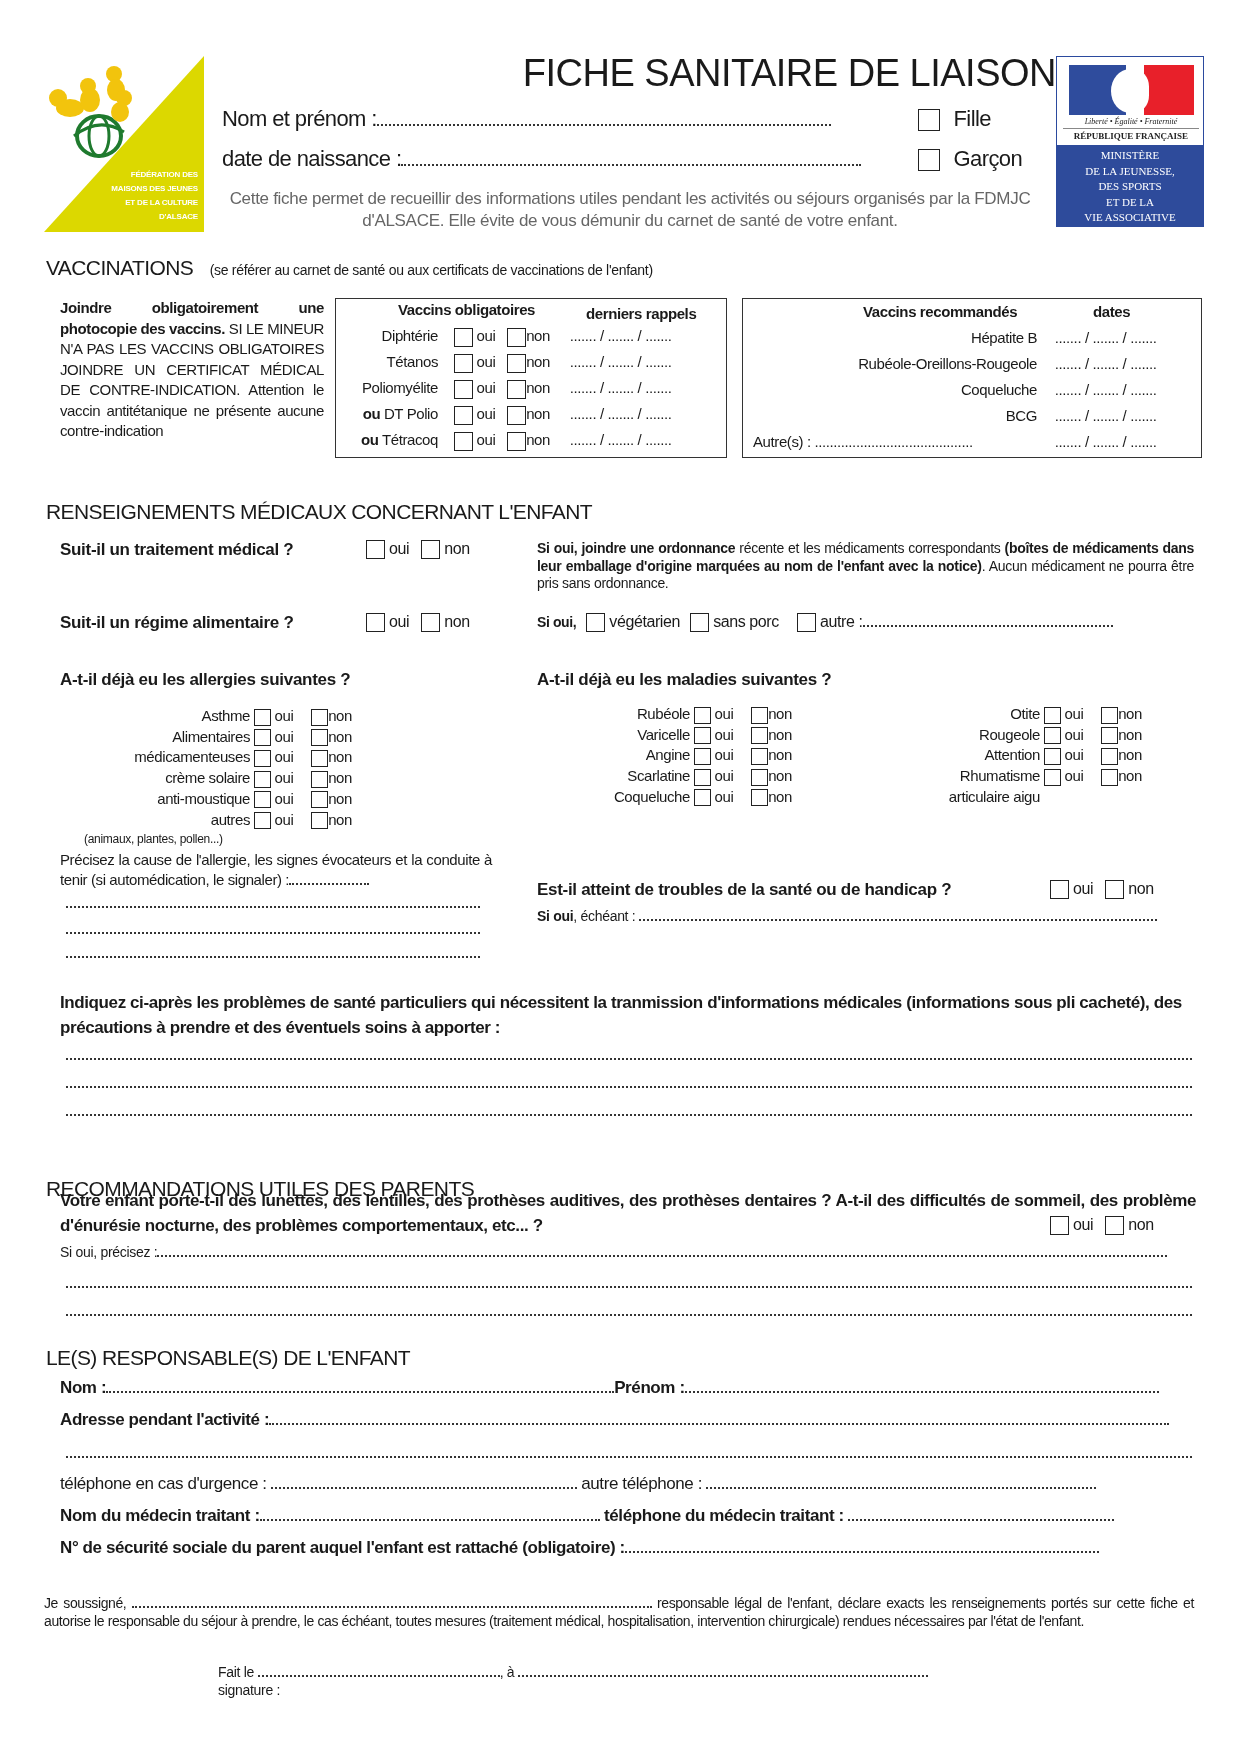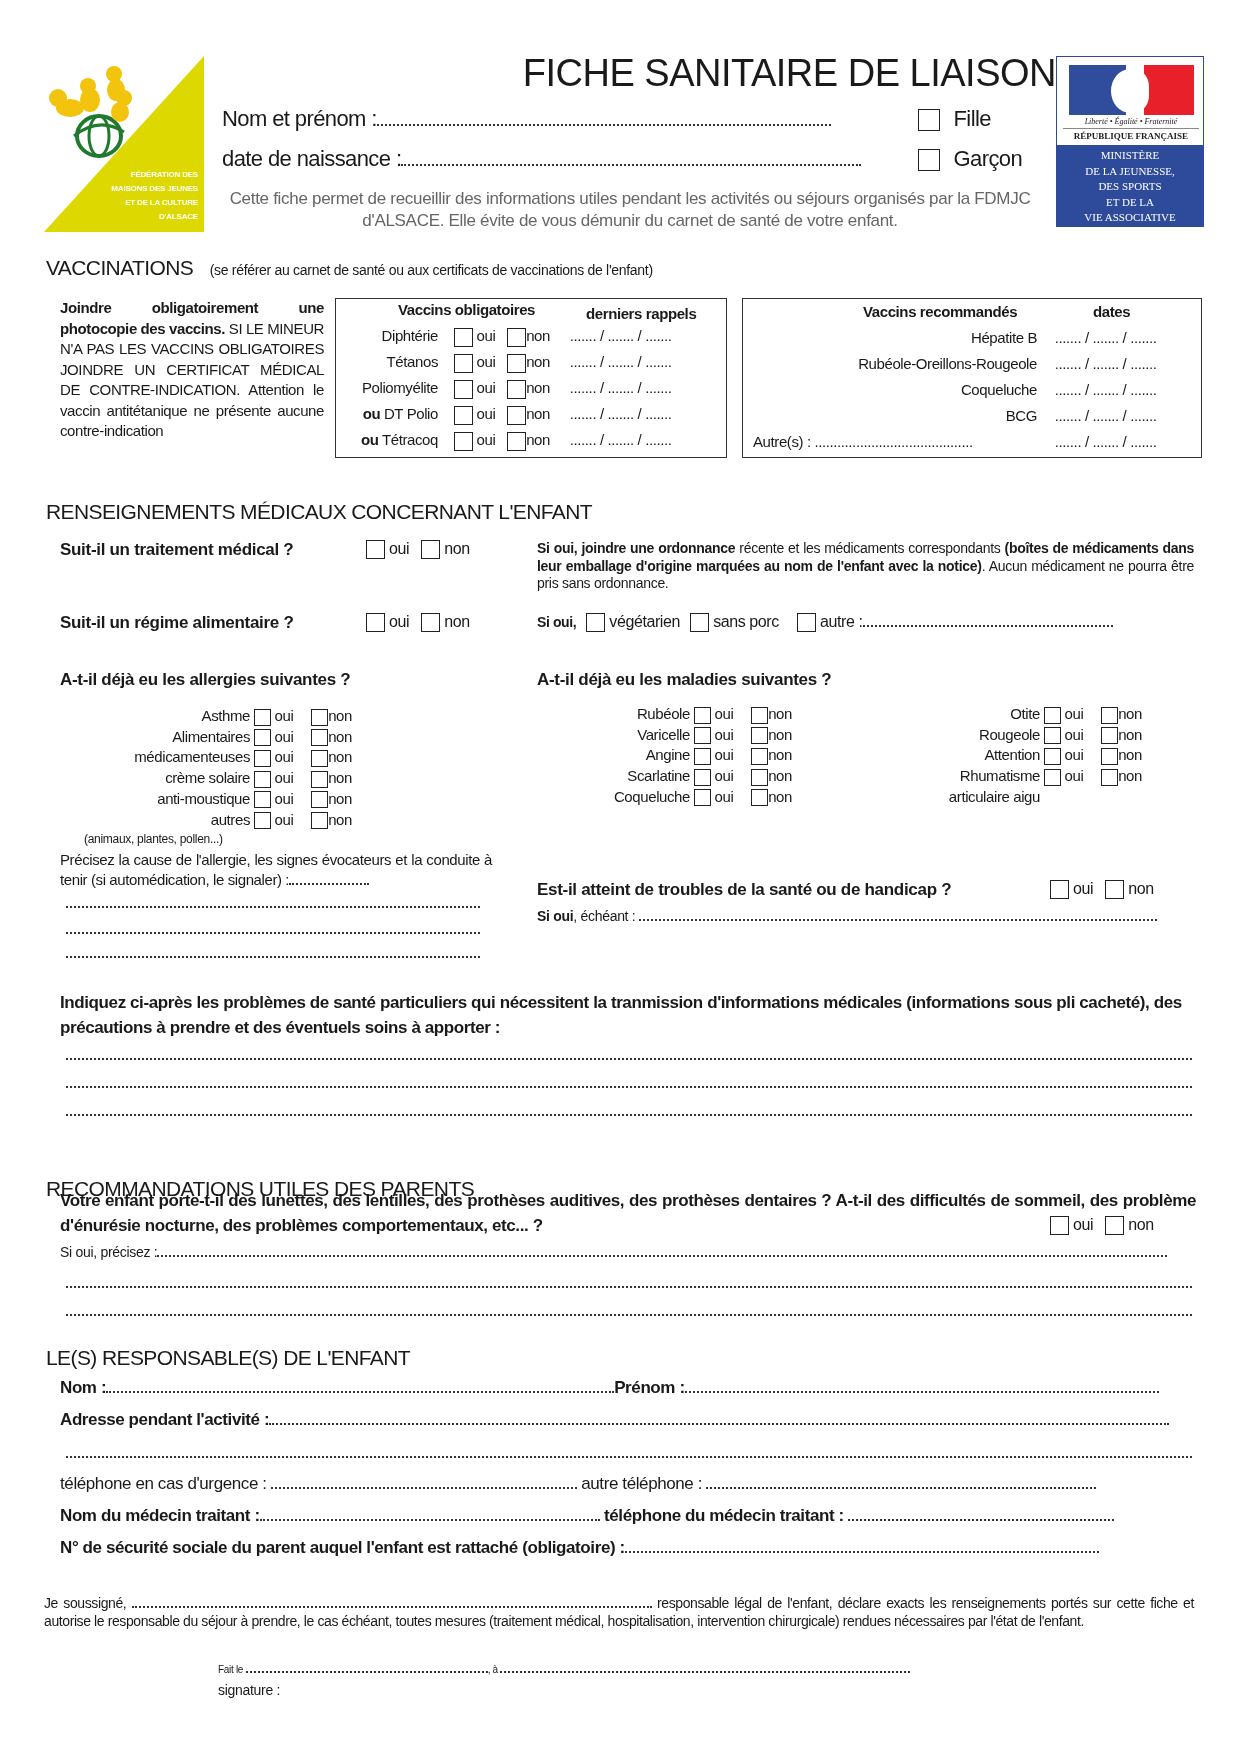--- a/index.html
+++ b/index.html
@@ -264,17 +264,17 @@
 <div class="abs" style="left:60px;top:1506px;font-size:17px;font-weight:bold;letter-spacing:-0.4px;">
   <span>Nom du médecin traitant :</span><span class="dots" style="width:340px;"></span> <span>téléphone du médecin traitant :</span> <span class="dots" style="width:266px;"></span>
 </div>
 <div class="abs" style="left:60px;top:1538px;font-size:17px;font-weight:bold;letter-spacing:-0.4px;">
   <span>N° de sécurité sociale du parent auquel l'enfant est rattaché (obligatoire) :</span><span class="dots" style="width:474px;"></span>
 </div>
 
 <div class="abs" style="left:44px;top:1594px;width:1150px;font-size:14px;line-height:18px;letter-spacing:-0.4px;text-align:justify;">
   <span>Je soussigné,</span> <span class="dots" style="width:520px;"></span> <span>responsable légal de l'enfant, déclare exacts les renseignements portés sur</span> <span>cette fiche et autorise le responsable du séjour à prendre, le cas échéant, toutes mesures (traitement médical, hospitalisation, intervention chirurgicale) rendues nécessaires par l'état de l'enfant.</span>
 </div>
-<div class="abs" style="left:218px;top:1664px;font-size:10px;letter-spacing:-0.3px;">
+<div class="abs" style="left:218px;top:1664px;font-size:14px;letter-spacing:-0.3px;">
   <span>Fait le</span> <span class="dots" style="width:242px;"></span><span>, à</span> <span class="dots" style="width:410px;"></span>
 </div>
 <div class="abs" style="left:218px;top:1682px;font-size:14px;letter-spacing:-0.3px;">signature :</div>
 <div class="abs" style="left:218px;top:1700px;width:500px;height:40px;"></div>
 
 </body></html>

